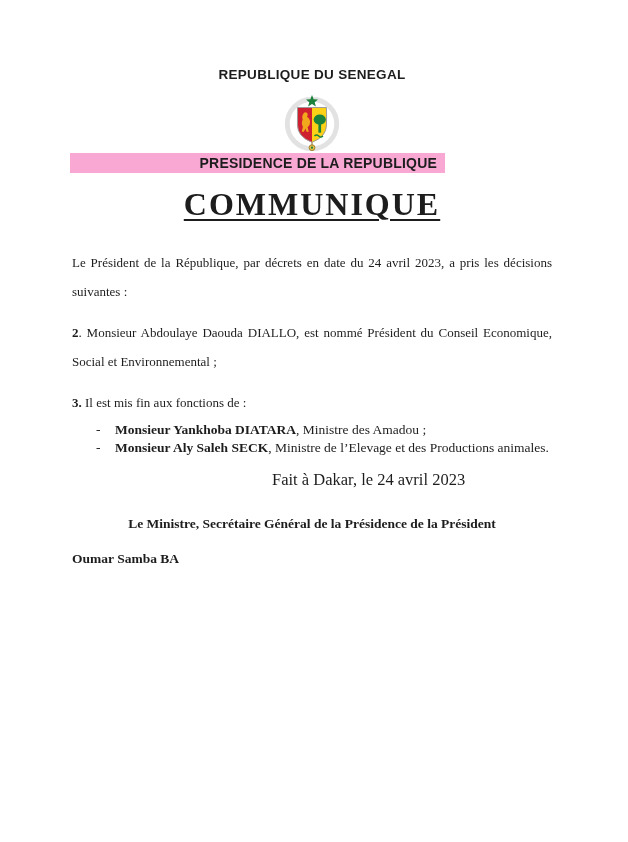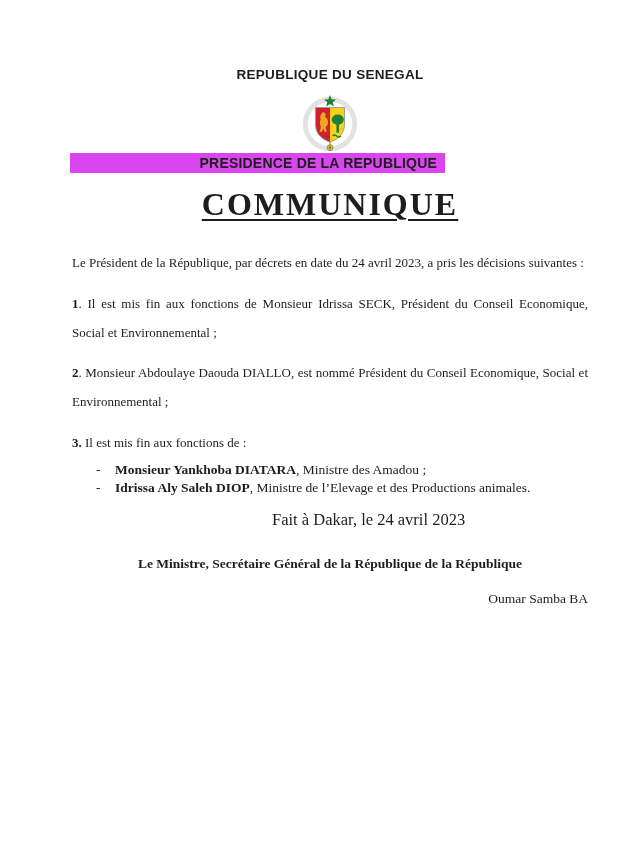--- a/index.html
+++ b/index.html
@@ -1,21 +1,21 @@
 <!DOCTYPE html>
 <html><head>
 <meta charset="utf-8">
 <style>
   html, body { margin: 0; padding: 0; background: #ffffff; }
   .page {
     position: relative;
     width: 628px;
     height: 710px;
     box-sizing: border-box;
-    padding: 67px 40px 0 72px;
+    padding: 67px 76px 0 72px;
     background: #ffffff;
     color: #1d1d1d;
     font-family: "Liberation Serif", serif;
     overflow: hidden;
   }
   .country {
     font-family: "Liberation Sans", sans-serif;
     font-weight: bold;
     font-size: 13.5px;
     line-height: 16px;
@@ -26,21 +26,21 @@
     margin-top: 10px;
     height: 60px;
     text-align: center;
   }
   .emblem svg { display: inline-block; }
   .band {
     width: 375px;
     margin-left: -2px;
     height: 20px;
     line-height: 20px;
-    background: #d946ef;
+    background: #f9a8d4;
     text-align: right;
     padding-right: 8px;
     box-sizing: border-box;
     font-family: "Liberation Sans", sans-serif;
     font-weight: bold;
     font-size: 14px;
     letter-spacing: 0.2px;
     white-space: nowrap;
   }
   .title {
@@ -87,22 +87,22 @@
   }
   .sig-title {
     margin-top: 26px;
     text-align: center;
     font-weight: bold;
     font-size: 13.5px;
     line-height: 16px;
   }
   .sig-name {
     margin-top: 19px;
-    text-align: right;
-    font-weight: normal;
+    text-align: left;
+    font-weight: bold;
     font-size: 13.5px;
     line-height: 16px;
   }
 </style>
 </head>
 <body>
 
 <div class="page">
 
   <div class="country">REPUBLIQUE DU SENEGAL</div>
@@ -134,31 +134,30 @@
   </div>
 
   <div class="band">
     <span>PRESIDENCE DE LA REPUBLIQUE</span>
   </div>
 
   <h1 class="title"><span class="u">COMMUNIQUE</span></h1>
 
   <p class="para">Le Président de la République, par décrets en date du 24 avril 2023, a pris les décisions suivantes :</p>
 
-  <p class="para m11"><span class="num">1</span><span>. Il est mis fin aux fonctions de Monsieur Idrissa SECK, Président du Conseil Economique, Social et Environnemental ;</span></p>
 
   <p class="para m10"><span class="num">2</span><span>. Monsieur Abdoulaye Daouda DIALLO, est nommé Président du Conseil Economique, Social et Environnemental ;</span></p>
 
   <p class="para m0"><span class="num">3.</span><span> Il est mis fin aux fonctions de :</span></p>
 
   <div class="bullets">
     <div class="bullet"><span class="dash">-</span><b>Monsieur Yankhoba DIATARA</b><span>, Ministre des Amadou ;</span></div>
-    <div class="bullet"><span class="dash">-</span><b>Idrissa Aly Saleh DIOP</b><span>, Ministre de l’Elevage et des Productions animales.</span></div>
+    <div class="bullet"><span class="dash">-</span><b>Monsieur Aly Saleh SECK</b><span>, Ministre de l’Elevage et des Productions animales.</span></div>
   </div>
 
 
   <div class="dateline">Fait à Dakar, le 24 avril 2023</div>
 
-  <div class="sig-title">Le Ministre, Secrétaire Général de la République de la République</div>
+  <div class="sig-title">Le Ministre, Secrétaire Général de la Présidence de la Président</div>
 
   <div class="sig-name">Oumar Samba BA</div>
 
 </div>
 
 </body></html>

